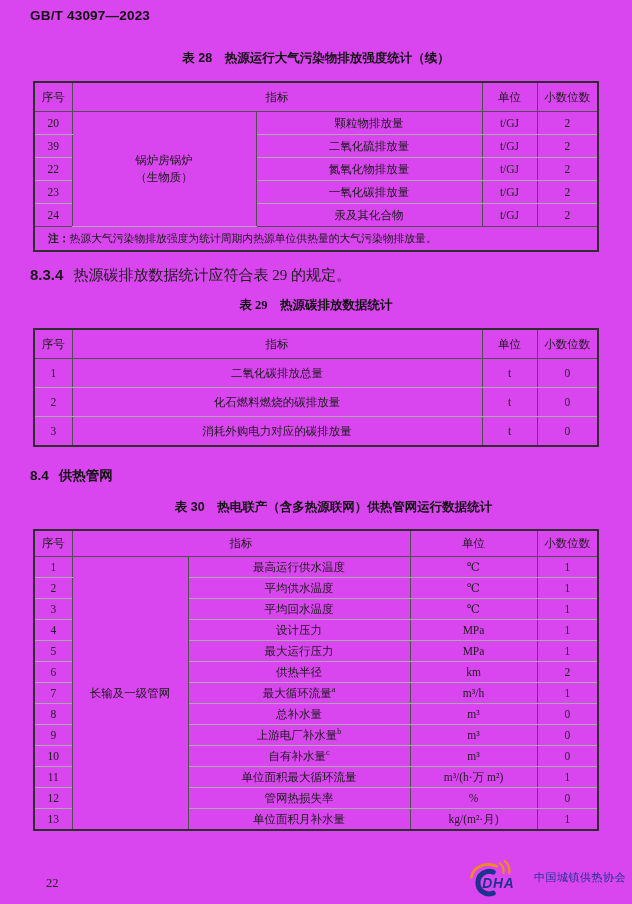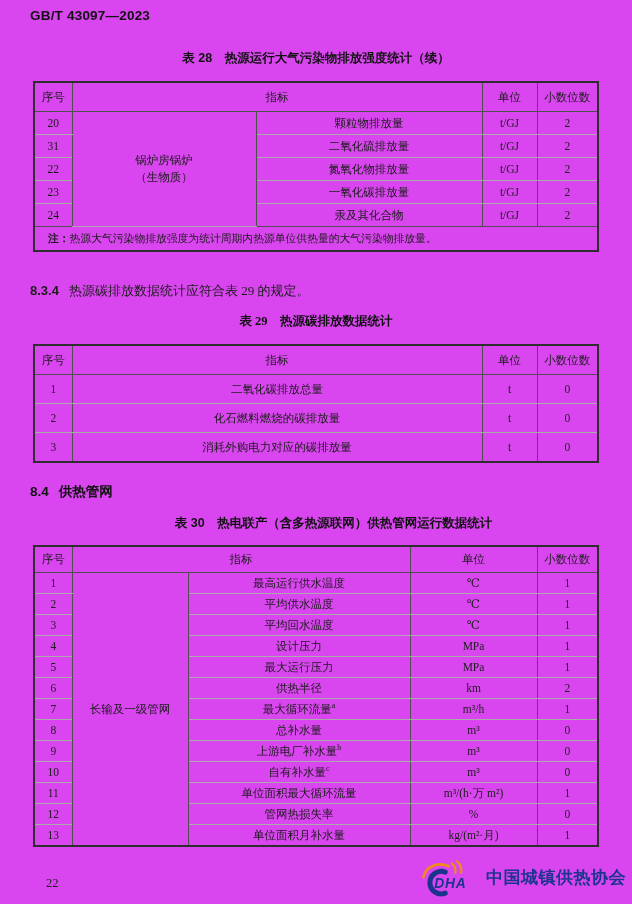--- a/index.html
+++ b/index.html
@@ -14,21 +14,21 @@
     font-weight:bold; font-size:13.5px; letter-spacing:0.2px; color:#111;
   }
   .cap {
     margin:0; text-align:center;
     font-family:"Liberation Sans","DejaVu Sans",sans-serif;
     font-weight:bold; font-size:12.5px; color:#111;
   }
   #cap28 { padding-top:50px; }
   #cap29 { margin-top:13px;font-family:Liberation Serif, serif; }
   #cap30 { margin-top:14px;padding-left:35px; }
-  .clause { margin:30px 0 0 30px; font-size:13px; line-height:18px; }
+  .clause { margin:14px 0 0 30px; font-size:15px; line-height:18px; }
   .clause .num, .clause-head .num {
     font-family:"Liberation Sans","DejaVu Sans",sans-serif;
     font-weight:bold; margin-right:10px;
   }
   .clause-head {
     margin:19px 0 0 30px;
     font-family:"Liberation Sans","DejaVu Sans",sans-serif;
     font-weight:bold; font-size:13.5px; line-height:19px; color:#111;
   }
   table.gbt {
@@ -51,21 +51,21 @@
   .t29 tr.r td { height:28px; }
   .t30 tr.hdr td { height:25px; }
   .t30 tr.r td { height:20px; }
   .group-cell div { line-height:17px; }
   .note-label { font-family:"Liberation Sans","DejaVu Sans",sans-serif; font-weight:bold; }
   sup.fn { font-size:8px; line-height:0; }
   .page-num { position:absolute; left:46px; bottom:13px; font-size:12.5px; color:#222; }
   .logo { position:absolute; right:6px; bottom:5px; display:flex; align-items:center; }
   .logo-org {
     font-family:"Liberation Sans","DejaVu Sans",sans-serif;
-    font-weight:bold; font-size:17px; letter-spacing:0.5px; color:#1d348f;
+    font-weight:normal; font-size:11px; letter-spacing:0.5px; color:#1d348f;
     margin-left:3px; margin-bottom:4px;text-align:right;
   }
 </style>
 </head>
 <body>
 
 <div class="page">
 
   <div class="doc-code">GB/T 43097—2023</div>
 
@@ -89,21 +89,21 @@
       <td>20</td>
       <td class="group-cell" rowspan="5">
         <div>锅炉房锅炉</div>
         <div>（生物质）</div>
       </td>
       <td>颗粒物排放量</td>
       <td>t/GJ</td>
       <td>2</td>
     </tr>
     <tr class="r">
-      <td>31</td>
+      <td>39</td>
       <td>二氧化硫排放量</td>
       <td>t/GJ</td>
       <td>2</td>
     </tr>
     <tr class="r">
       <td>22</td>
       <td>氮氧化物排放量</td>
       <td>t/GJ</td>
       <td>2</td>
     </tr>

